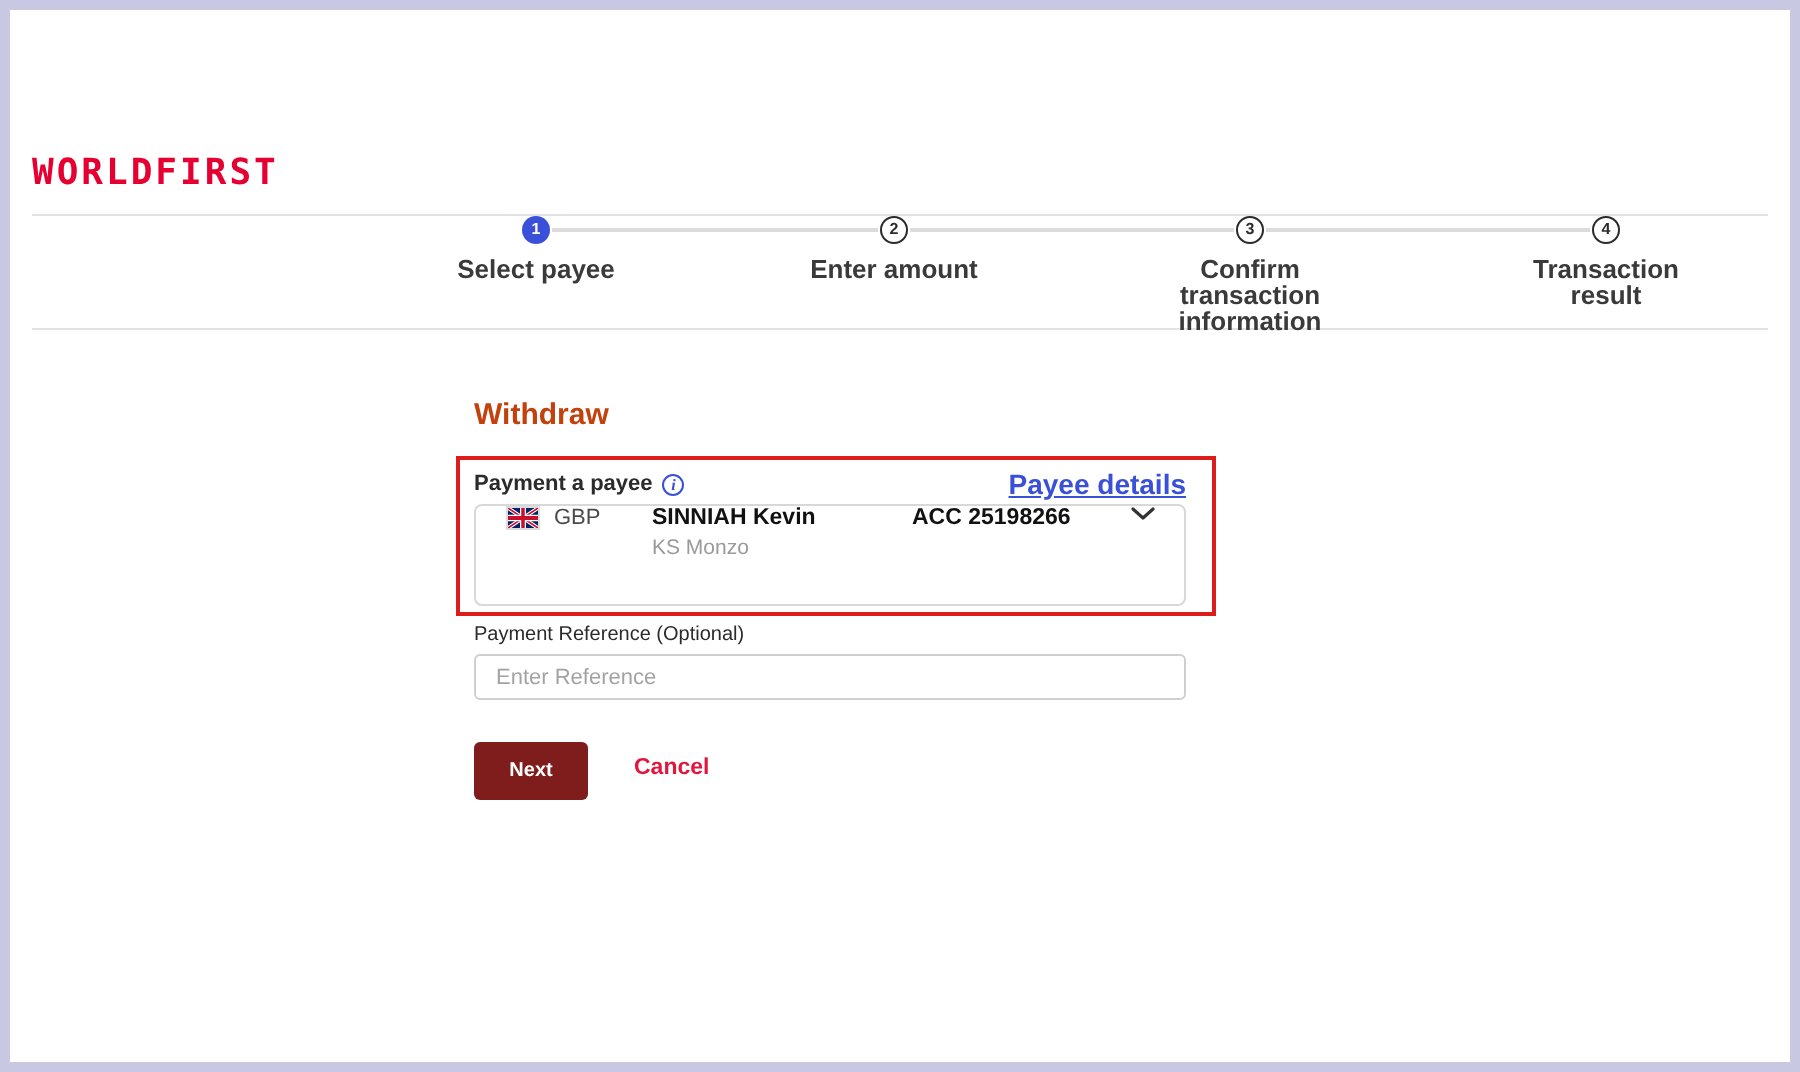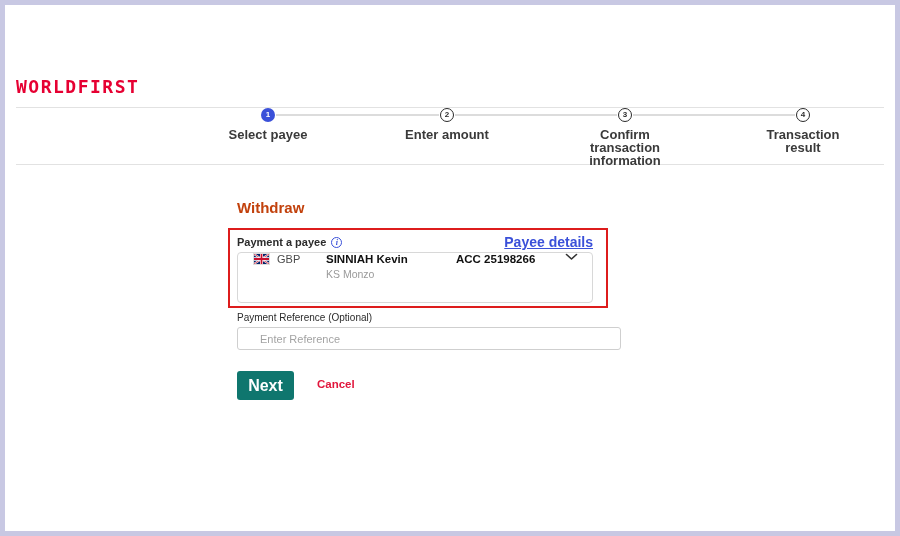--- a/index.html
+++ b/index.html
@@ -75,32 +75,32 @@
   .pv-currency .cur { font-size: 11px; color: #4a4a4a; }
   .flag { width: 17px; height: 12px; display: block; border: 0.5px solid #ddd; }
   .pv-name { width: 130px; }
   .pv-name .nm { font-size: 11.5px; font-weight: bold; color: #111; }
   .pv-name .bk { font-size: 10.5px; color: #9a9a9a; margin-top: 3px; }
   .pv-acc { flex: 1; font-size: 11.5px; font-weight: bold; color: #111; }
   .pv-chevron { padding-right: 14px; display: flex; align-items: center; }
 
   .ref-label { position: absolute; left: 232px; top: 307px; font-size: 10px; font-weight: normal; color: #2b2b2b; }
   .ref-input {
-    position: absolute; left: 232px; top: 322px; width: 384px; height: 23px;
+    position: absolute; left: 232px; top: 322px; width: 356px; height: 23px;
     border: 1px solid #cfcfcf; border-radius: 3px;
     font-family: "Liberation Sans", sans-serif;
-    font-size: 11px; color: #333; padding: 0 22px; outline: none;
+    font-size: 11px; color: #333; padding: 0 10px; outline: none;
   }
   .ref-input::placeholder { color: #a3a3a3; }
 
   .next-btn {
     position: absolute; left: 232px; top: 366px; width: 57px; height: 29px;
-    background: #0f766e; color: #fff; border: none; border-radius: 3px;
+    background: #7f1d1d; color: #fff; border: none; border-radius: 3px;
     font-family: "Liberation Sans", sans-serif;
-    font-size: 16px; font-weight: bold; cursor: pointer;
+    font-size: 10px; font-weight: bold; cursor: pointer;
   }
   .cancel-btn {
     position: absolute; left: 312px; top: 373px;
     background: none; border: none;
     font-family: "Liberation Sans", sans-serif;
     color: #e1163c; font-size: 11.5px; font-weight: bold; cursor: pointer;
   }
 </style>
 </head>
 <body>

